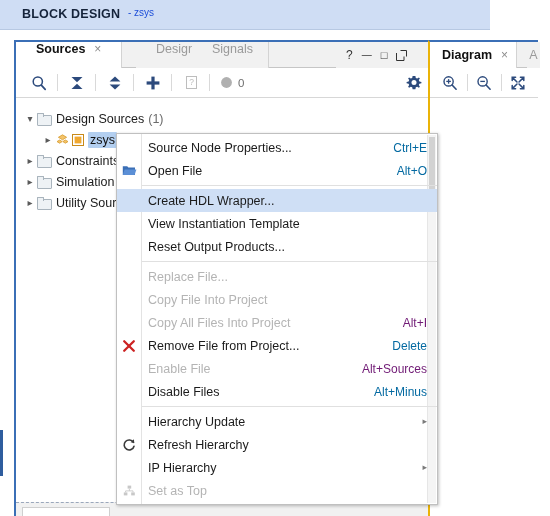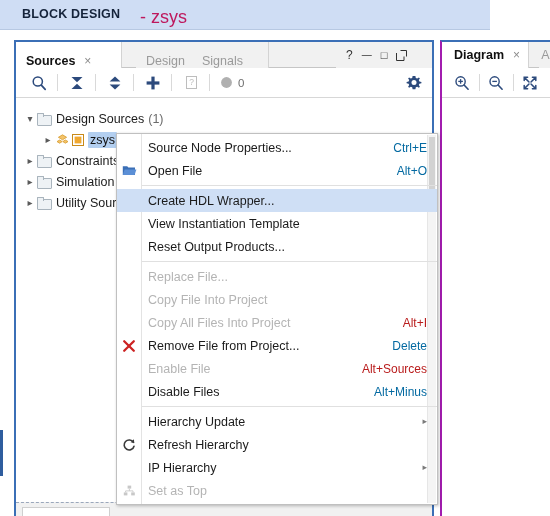--- a/index.html
+++ b/index.html
@@ -18,22 +18,22 @@
     position:absolute;left:0;top:0;width:490px;height:30px;
     background:#cfddf4;
     border-bottom:1px solid #b7c8e2;
     box-sizing:border-box;
   }
   #banner .btitle{
     position:absolute;left:22px;top:7px;
     font-size:12.5px;font-weight:bold;color:#15233a;letter-spacing:.2px;
   }
   #banner .bsub{
-    position:absolute;left:140px;top:7px;
-    font-size:18px;font-weight:normal;color:#be185d;
+    position:absolute;left:128px;top:7px;
+    font-size:10px;font-weight:normal;color:#1d4ed8;
   }
 
   
   #leftdock{
     position:absolute;left:14px;top:40px;width:420px;height:476px;
     box-sizing:border-box;
     border:2px solid #3b6fb6;
     border-bottom:none;
     background:#ffffff;
   }
@@ -41,25 +41,25 @@
   
   #tabstrip{
     position:absolute;left:0;top:0;width:416px;height:26px;
     background:#f1f1f1;
     border-bottom:1px solid #c6c6c6;
     box-sizing:border-box;
   }
   .tab{
     position:absolute;top:0;height:26px;
     box-sizing:border-box;
-    display:flex;align-items:flex-end;
+    display:flex;align-items:flex-start;
     font-size:12.5px;
     color:#9a9a9a;
     border-right:1px solid #d3d3d3;
-    padding:0 10px;
+    padding:0 20px;
     background:#f1f1f1;
   }
   .tab.active{
     background:#ffffff;
     color:#111111;
     font-weight:bold;
     border-right:1px solid #d3d3d3;
   }
   .tab .tclose{
     margin-left:9px;color:#8c8c8c;font-size:12px;font-weight:normal;
@@ -131,24 +131,24 @@
   #hierTab{
     position:absolute;left:6px;top:4px;height:29px;
     background:#ffffff;border:1px solid #cfcfcf;border-bottom:none;
     display:flex;align-items:center;padding:0 14px;
     font-size:12.5px;font-weight:bold;color:#111;
     box-sizing:border-box;
   }
 
   
   #rightdock{
-    position:absolute;left:440px;top:40px;width:110px;height:476px;
+    position:absolute;left:428px;top:40px;width:110px;height:476px;
     background:#ffffff;
     border-top:2px solid #3b6fb6;
-    border-left:2px solid #a21caf;
+    border-left:2px solid #eab308;
     box-sizing:border-box;
   }
   #rtabstrip{
     position:absolute;left:0;top:0;width:108px;height:26px;
     background:#f1f1f1;border-bottom:1px solid #c6c6c6;box-sizing:border-box;
   }
   #rtab{
     position:absolute;left:0;top:0;height:26px;display:flex;align-items:center;
     padding:0 8px 0 12px;background:#ffffff;font-size:12.5px;font-weight:bold;color:#111;
     border-right:1px solid #d3d3d3;box-sizing:border-box;
@@ -193,21 +193,21 @@
   .mi.disabled{color:#b4b4b4;}
   .mi.sel{background:#cfdff5;}
   .mi .micon{
     position:absolute;left:0;width:24px;height:23px;
     display:flex;align-items:center;justify-content:center;
   }
   .mi .mlabel{padding-left:31px;}
   .mi .maccel{
     position:absolute;right:10px;color:#0369a1;font-size:12px;
   }
-  .mi.disabled .maccel{color:#b91c1c;}
+  .mi.disabled .maccel{color:#701a75;}
   .mi .marrow{
     position:absolute;right:10px;color:#7a7a7a;font-size:9px;line-height:1;
   }
   .msep{
     height:1px;background:#e0e0e0;margin:3px 0 3px 25px;position:relative;z-index:2;
   }
   #ctxscroll{
     position:absolute;right:1px;top:1px;width:8px;bottom:1px;background:#f4f4f4;
     border-left:1px solid #e6e6e6;
   }

